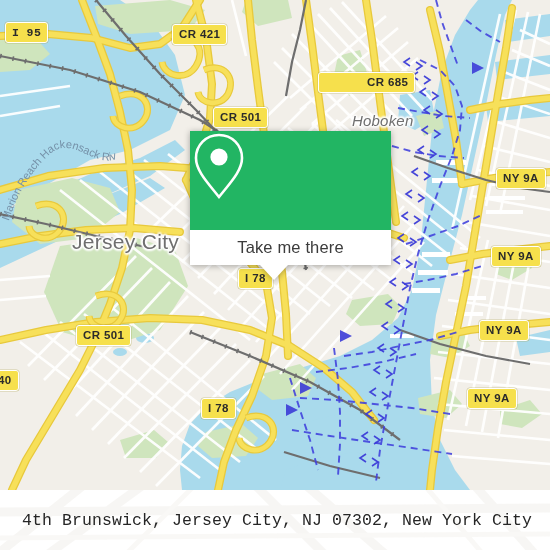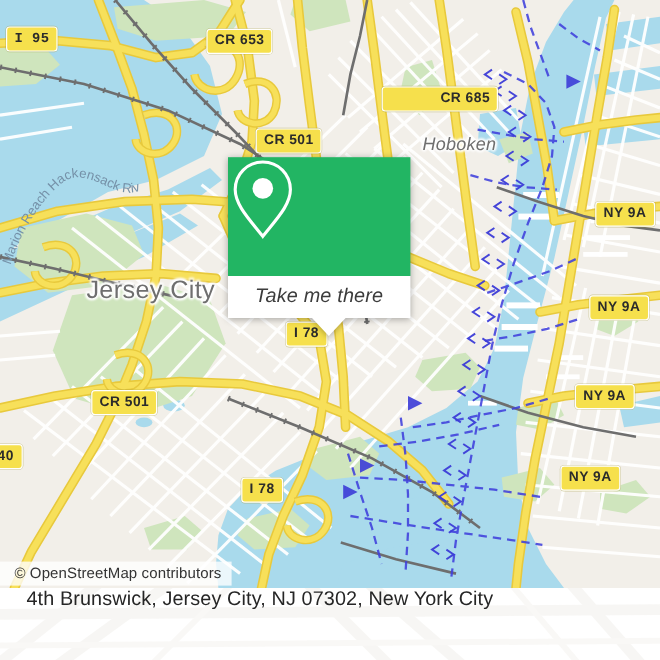--- a/index.html
+++ b/index.html
@@ -54,23 +54,22 @@
   .river-label{
     position:absolute;
     font-size:11px;
     fill:#7591a8;
   }
 
   
   .popup{
     position:absolute;
     left:190px;top:131px;
-    width:152px;
+    width:201px;
     filter:drop-shadow(0 1px 3px rgba(0,0,0,.32));
-    font-style:italic;
   }
   .popup-head{
     height:99px;
     background:#22b563;
     display:flex;align-items:center;justify-content:center;
   }
   .popup-body{
     background:#ffffff;
     height:35px;
     display:flex;align-items:center;justify-content:center;
@@ -90,23 +89,24 @@
   .footer{
     position:absolute;left:0;top:490px;
     width:550px;height:60px;
     background:#ffffff;
     overflow:hidden;
   }
   .footer-wm{position:absolute;left:0;top:0;opacity:.5;}
   .footer-inner{
     position:relative;
     height:60px;
-    display:flex;align-items:flex-start;justify-content:space-between;
+    display:flex;align-items:center;justify-content:space-between;
     padding:0 16px 0 22px;
     box-sizing:border-box;
+    font-family:Liberation Mono, monospace;
   }
   .addr{font-size:16.5px;color:#262626;letter-spacing:.1px;white-space:nowrap;}
   .brand{display:flex;align-items:center;gap:3px;}
   .brand-word{
     font-size:33px;font-weight:700;color:#1d1d1d;letter-spacing:-1.2px;
     line-height:1;position:relative;top:-1px;
   }
 </style>
 </head>
 <body>
@@ -433,33 +433,32 @@
         <text class="river-label" font-family="'Liberation Sans', sans-serif" font-size="11" fill="#7a96ab">
           <textPath href="#riverpath" startOffset="2%">Marion Reach Hackensack River</textPath>
         </text>
       </g>
     </svg>
 
     <div class="place big" style="left:72px;top:230px;">Jersey City</div>
     <div class="place mid" style="left:352px;top:112px;font-style:italic;">Hoboken</div>
 
     <div class="shield" style="left:5px;top:22px;font-family:Liberation Mono, monospace;">I 95</div>
-    <div class="shield" style="left:172px;top:24px;">CR 653</div>
+    <div class="shield" style="left:172px;top:24px;">CR 421</div>
     <div class="shield" style="left:318px;top:72px;padding-left:48px;">CR 685</div>
     <div class="shield" style="left:213px;top:107px;">CR 501</div>
     <div class="shield" style="left:496px;top:168px;">NY 9A</div>
     <div class="shield" style="left:491px;top:246px;">NY 9A</div>
     <div class="shield" style="left:479px;top:320px;">NY 9A</div>
     <div class="shield" style="left:467px;top:388px;">NY 9A</div>
     <div class="shield" style="left:76px;top:325px;">CR 501</div>
     <div class="shield" style="left:-9px;top:370px;">40</div>
     <div class="shield" style="left:238px;top:268px;">I 78</div>
     <div class="shield" style="left:201px;top:398px;">I 78</div>
 
-    <div class="attrib">© OpenStreetMap contributors</div>
 
     <div class="popup">
       <div class="popup-head">
         <svg width="58" height="70" viewBox="0 0 58 70">
           <path d="M29,4 C16,4 6,14.2 6,27 C6,40 18,52 29,66 C40,52 52,40 52,27 C52,14.2 42,4 29,4 Z" fill="none" stroke="#ffffff" stroke-width="2.6"></path>
           <circle cx="29" cy="26" r="8.6" fill="#ffffff"></circle>
         </svg>
       </div>
       <div class="popup-body">
         <span class="popup-label">Take me there</span>

